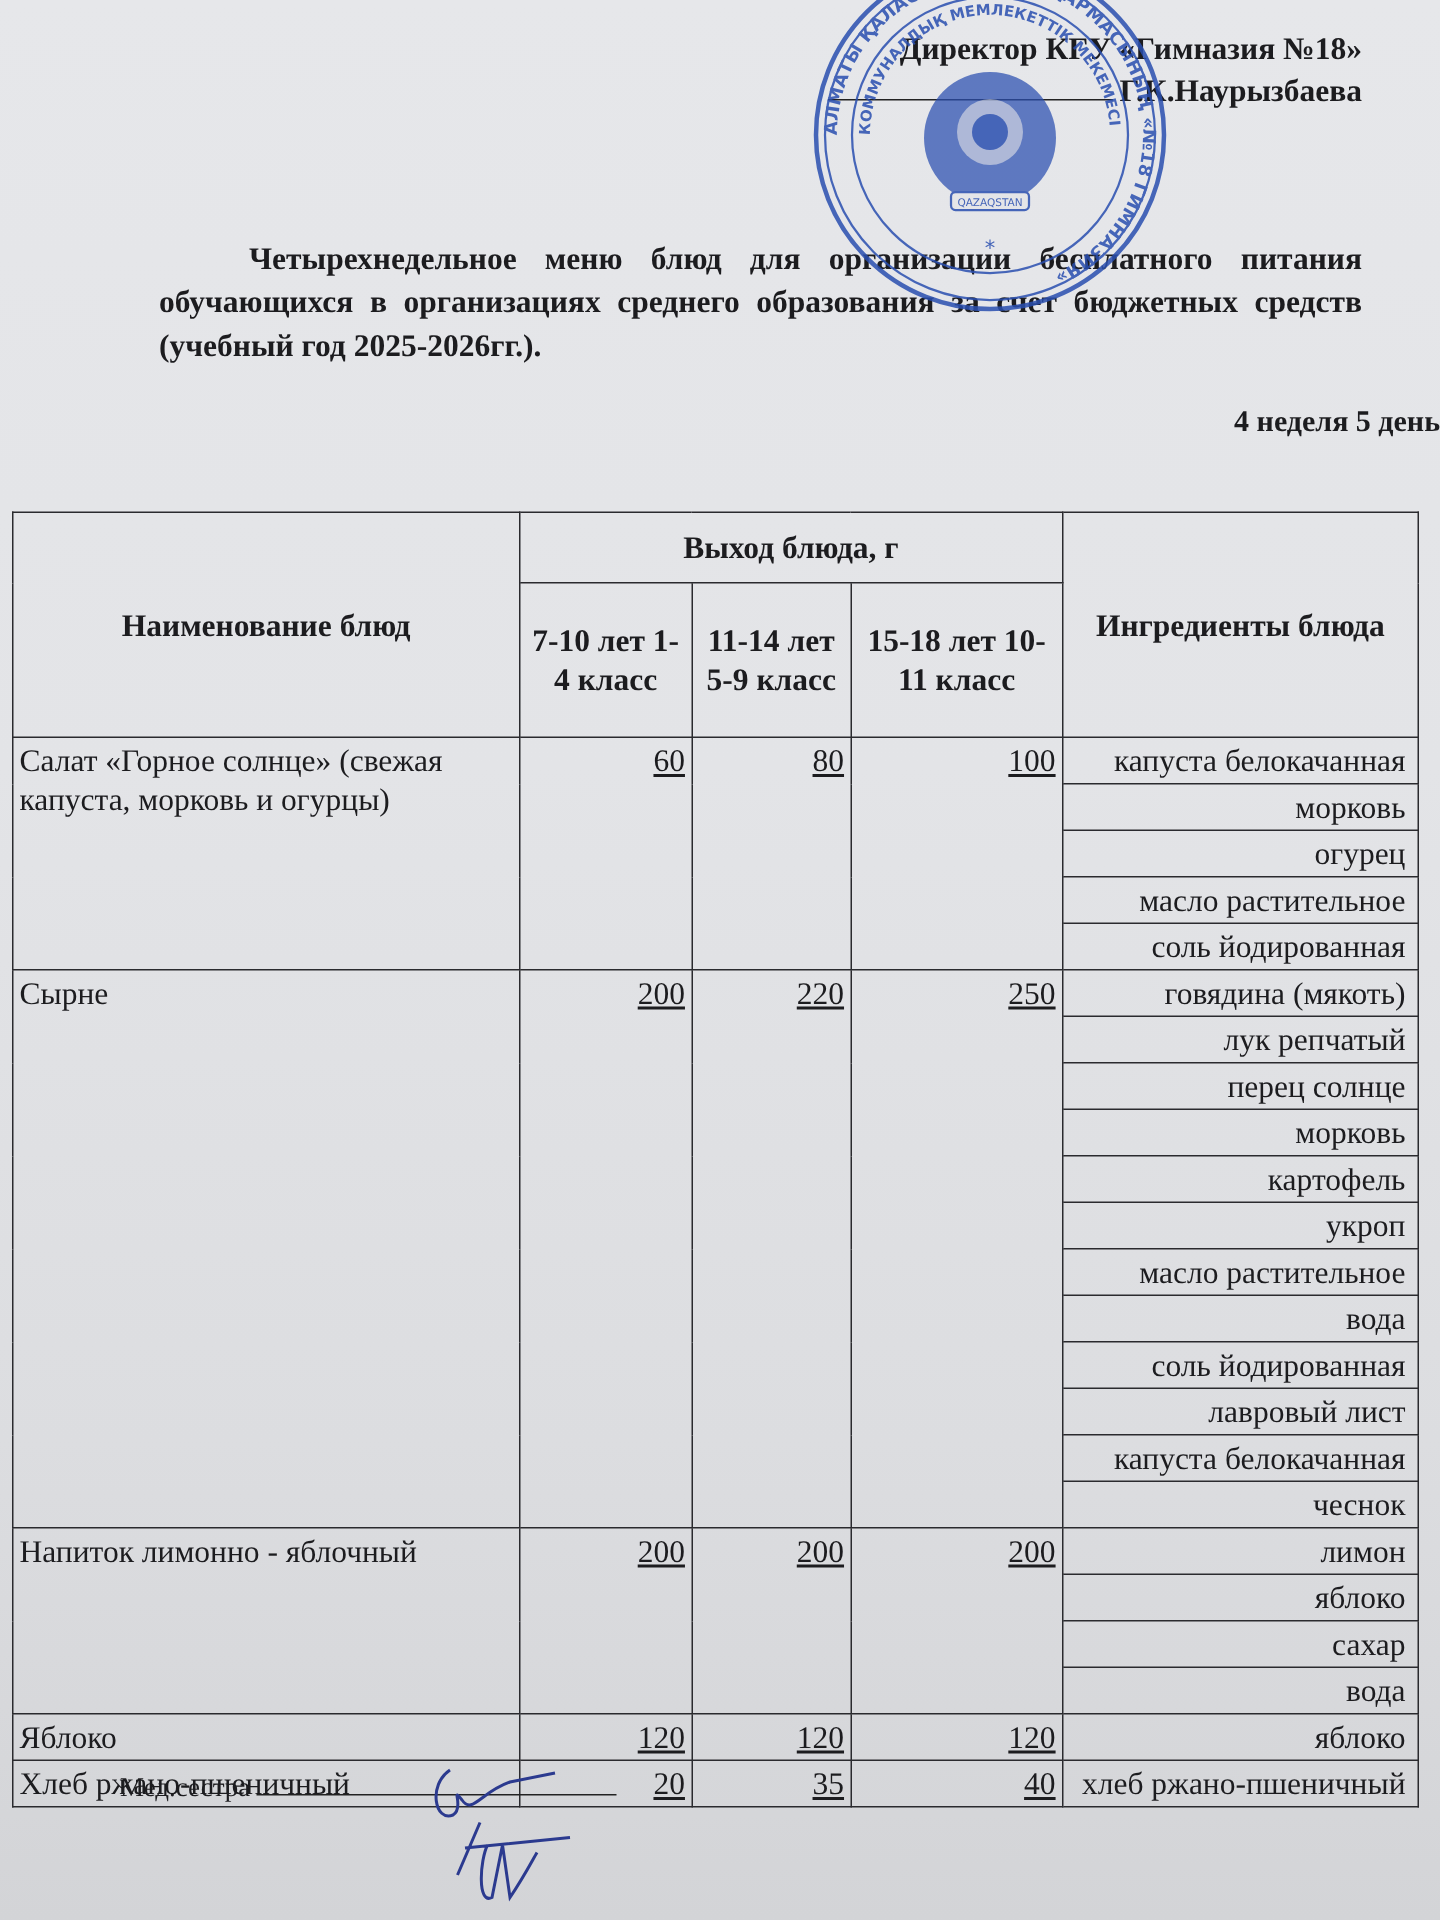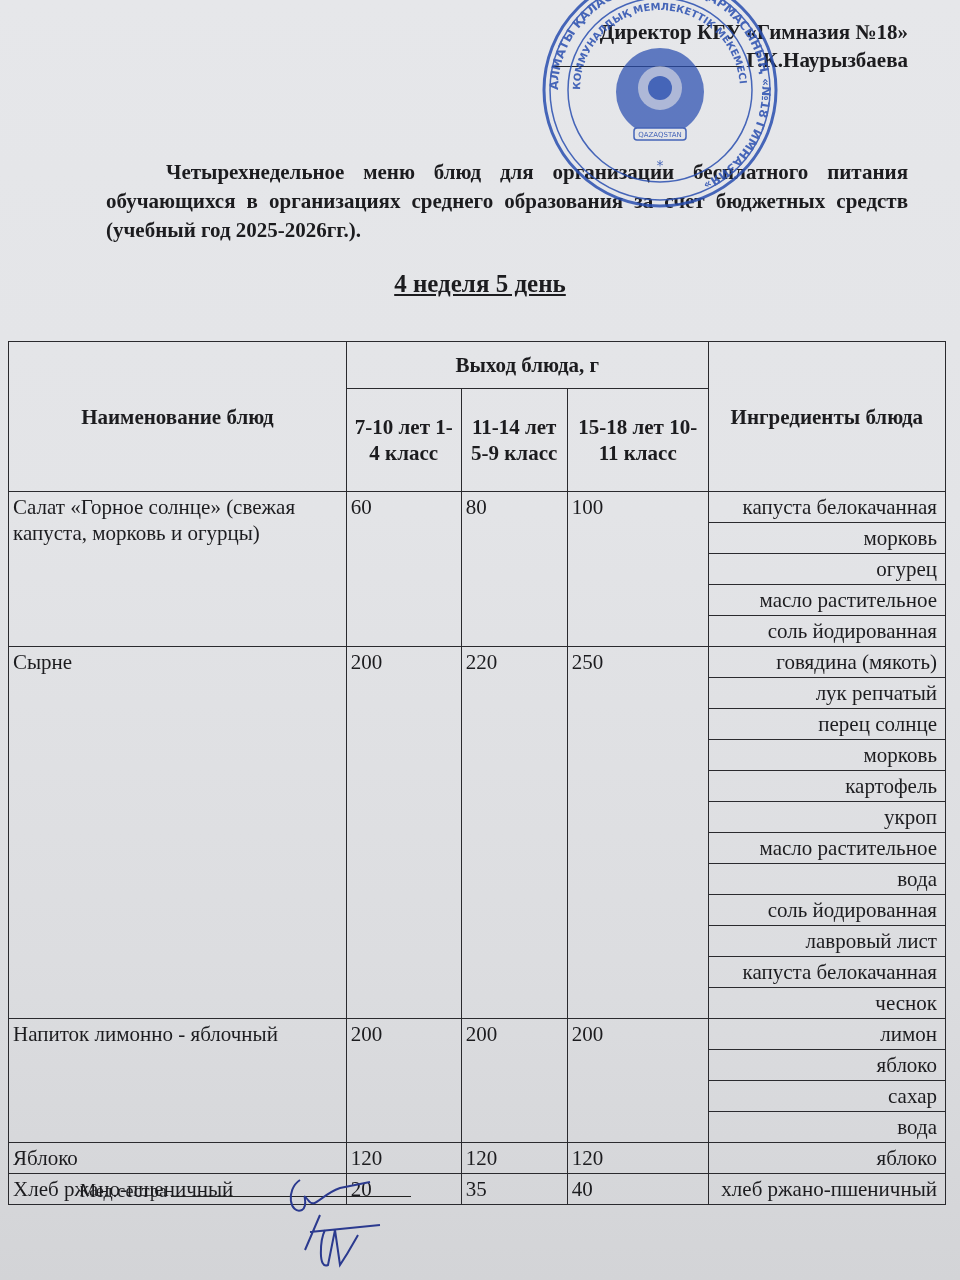--- a/index.html
+++ b/index.html
@@ -18,31 +18,31 @@
   .stamp {
     position:absolute; left:540px; top:-30px; width:240px; height:240px; z-index:3;
     opacity:0.85; pointer-events:none;
   }
   .title {
     position:absolute; left:106px; right:52px; top:158px;
     font-weight:bold; font-size:21px; line-height:29px; text-align:justify;
     text-indent:60px;
   }
   .subtitle {
-    position:absolute; left:0; right:0; top:270px; text-align:center;
-    font-weight:bold; font-size:25px; text-decoration:underline;
+    position:absolute; left:0; right:0; top:270px; text-align:right;
+    font-weight:bold; font-size:20px; 
   }
   table.menu {
     position:absolute; left:8px; top:341px; width:938px;
     border-collapse:collapse; font-size:21px; line-height:26px;
   }
   table.menu th, table.menu td { border:1.5px solid #2a2a2e; vertical-align:top; }
   table.menu th { font-weight:bold; text-align:center; vertical-align:middle; padding:2px 4px;margin-left:44px; }
   td.dish { padding:2px 4px; width:300px; }
-  td.num { text-align:left; padding:2px 4px; }
+  td.num { text-align:right; padding:2px 4px;text-decoration:underline; }
   td.ing { padding:2px 8px; height:25px; white-space:nowrap;text-align:right; }
   .footer {
     position:absolute; left:80px; top:1176px; font-size:18px; line-height:30px;
   }
   .footer .row { margin-bottom:18px; }
   .footer .line { display:inline-block; width:240px; border-bottom:1.5px solid #222; margin-left:4px; }
   .signature { position:absolute; pointer-events:none; }
 </style>
 </head>
 <body>

